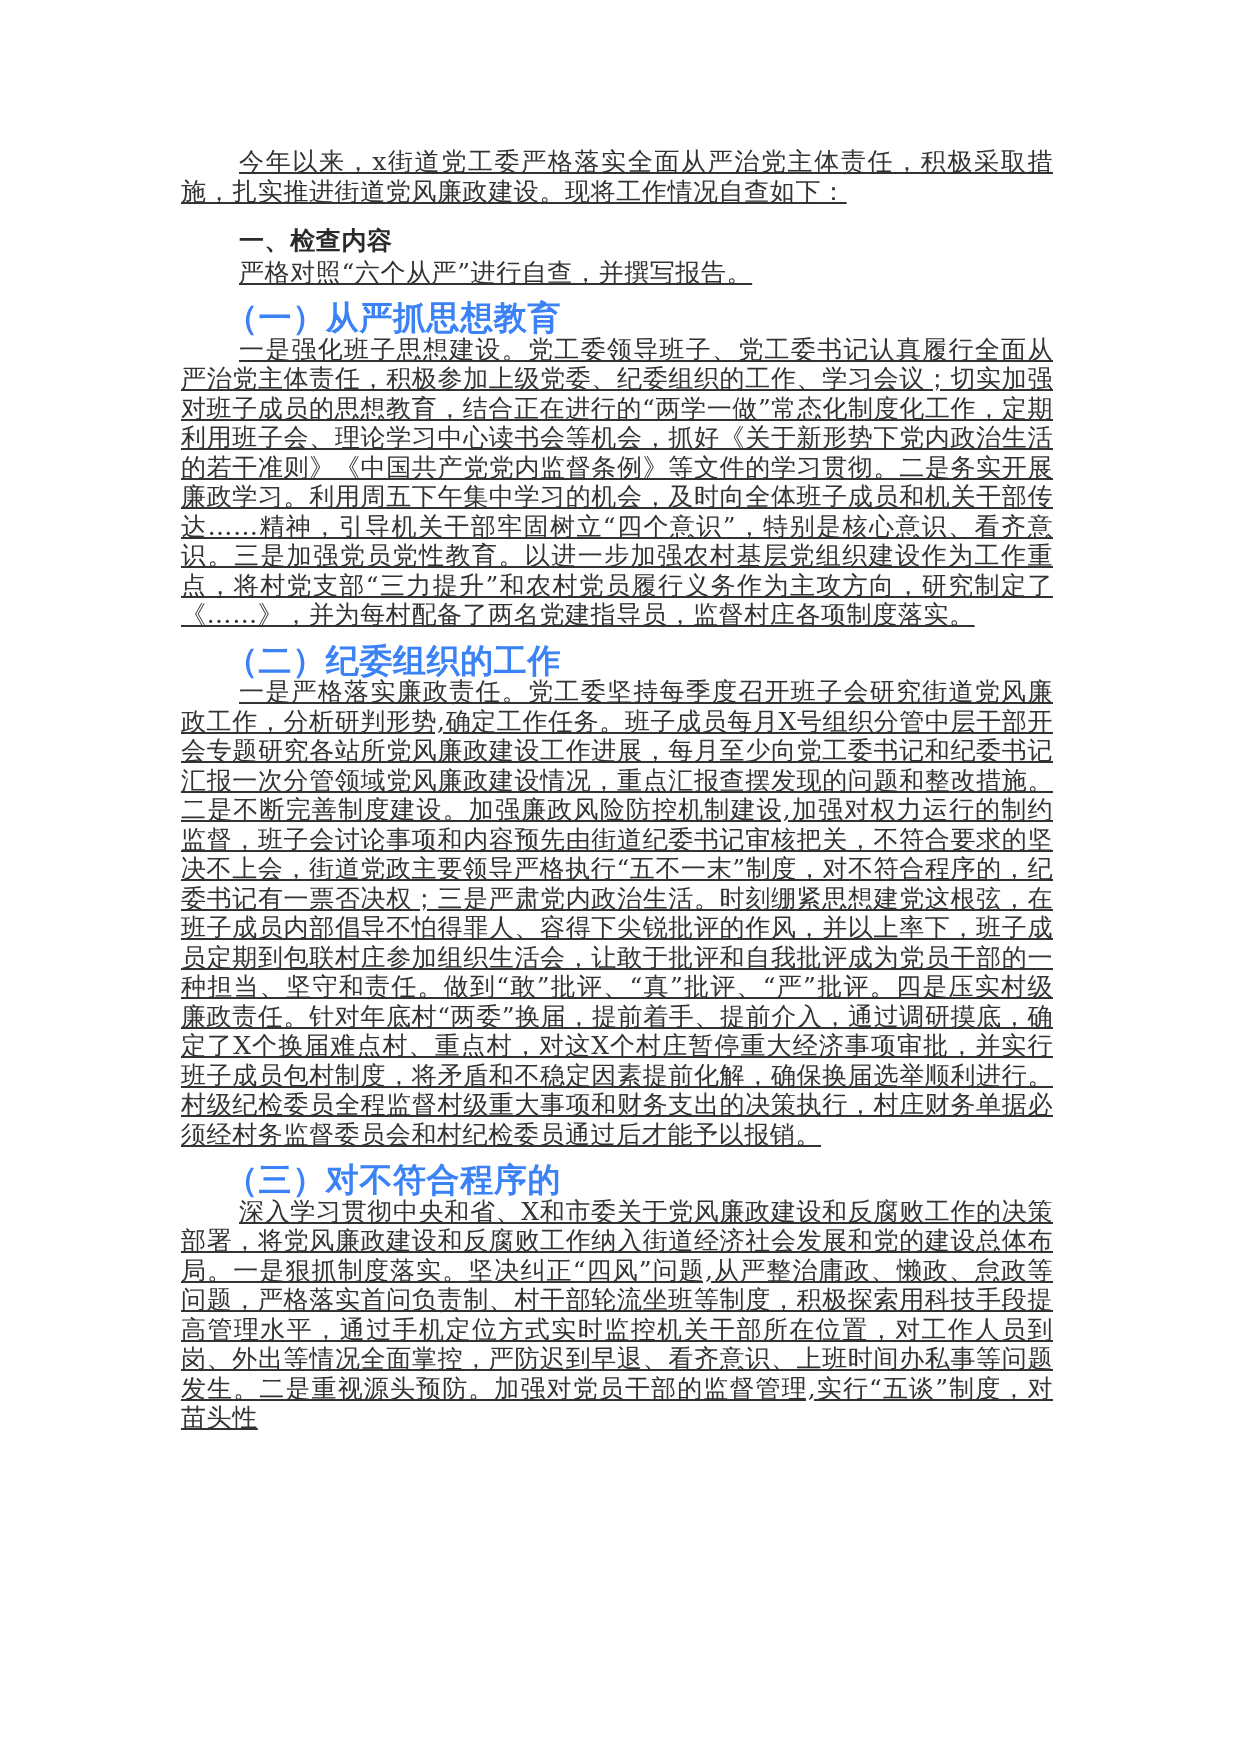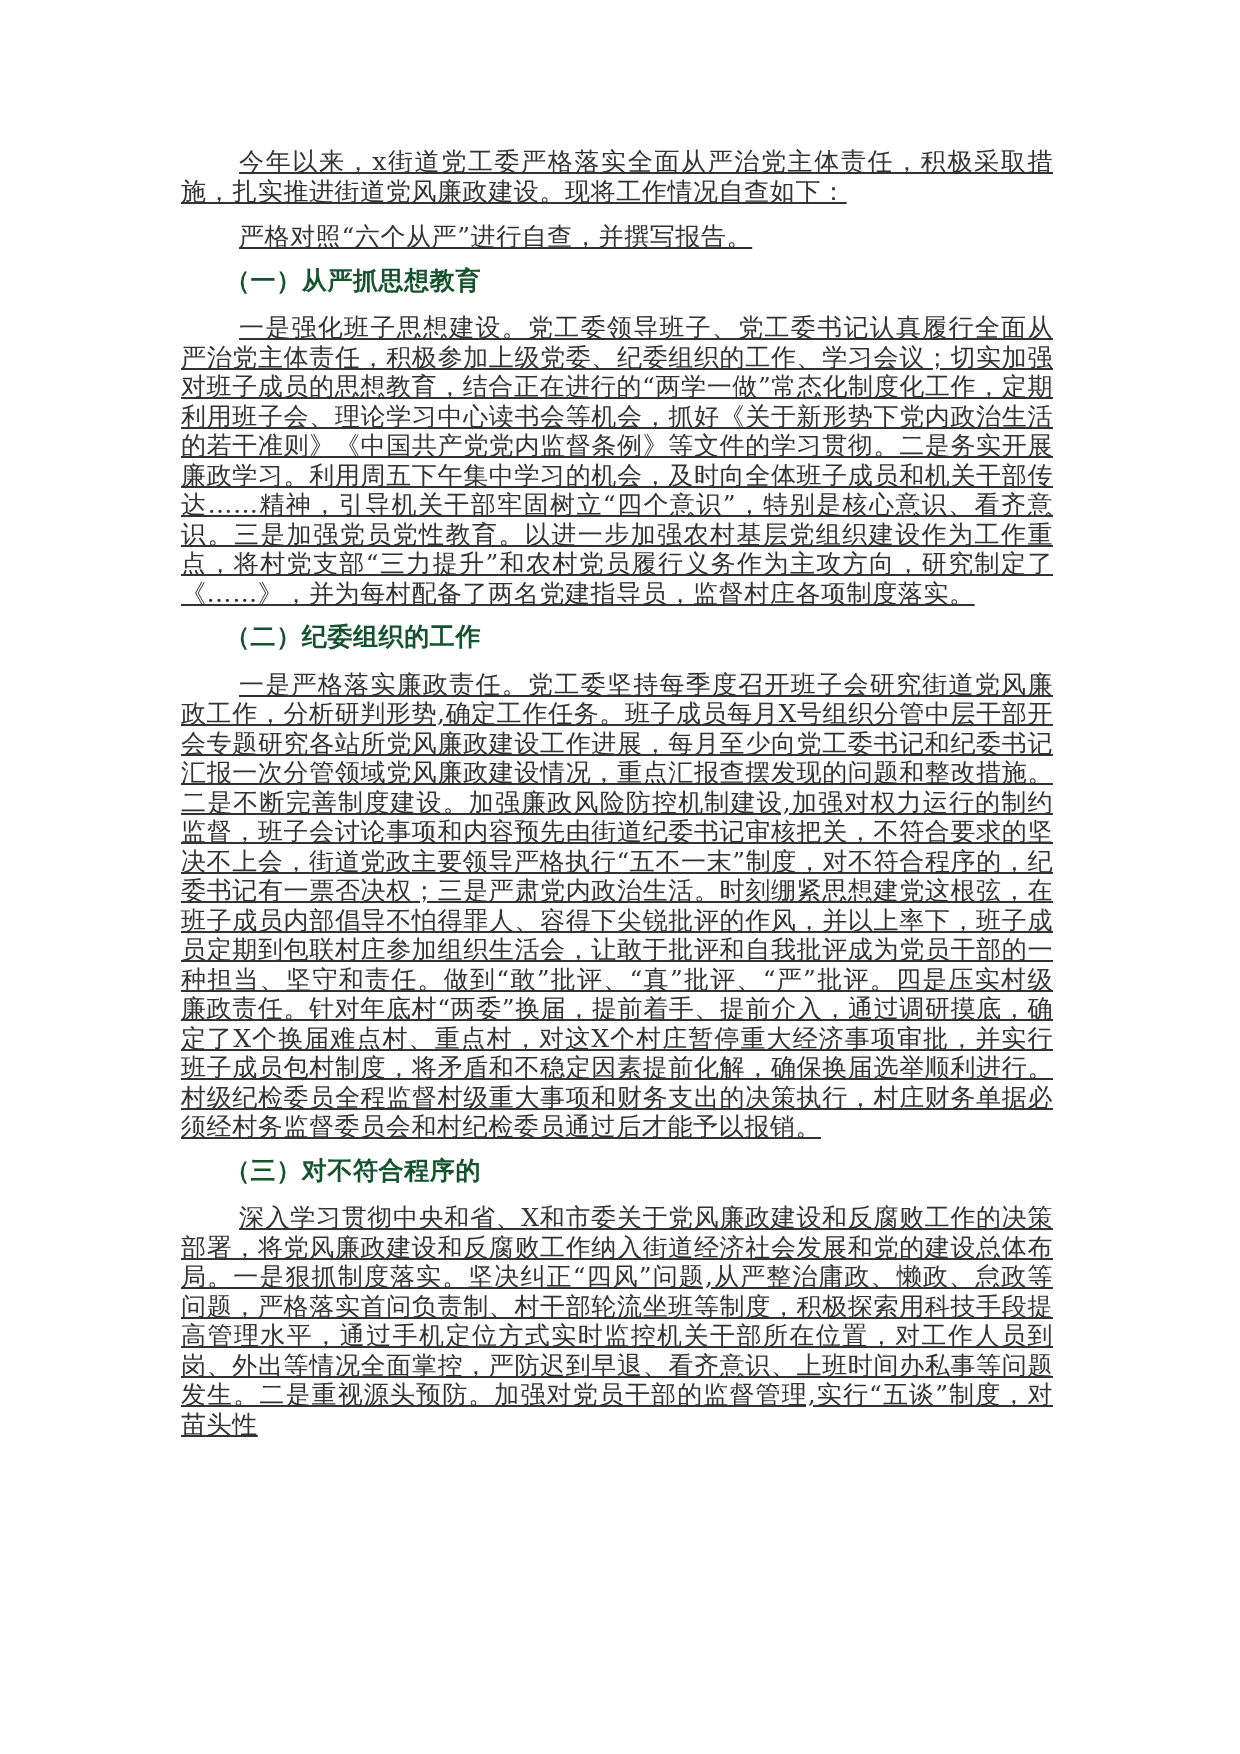--- a/index.html
+++ b/index.html
@@ -26,33 +26,34 @@
     margin: 20px 0 0 0;
     text-indent: 58px;
     font-family: "DejaVu Sans", "Liberation Sans", sans-serif;
     font-weight: bold;
     color: #2a2a2a;
     font-size: 25px;
   }
   .h2 {
     margin: 16px 0 0 0;
     text-indent: 44px;
-    font-family: Liberation Mono, monospace;
+    font-family: Liberation Sans, sans-serif;
     font-weight: bold;
-    color: #14532d;
-    font-size: 25px;
+    color: #3b82f6;
+    font-size: 33px;
   }
-  .after-h { margin-top: 16px; }
+  .after-h { margin-top: 2px; }
 </style>
 </head>
 <body>
 
 <div class="page">
   <p class="p">今年以来，x街道党工委严格落实全面从严治党主体责任，积极采取措施，扎实推进街道党风廉政建设。现将工作情况自查如下：</p>
 
+  <p class="h1">一、检查内容</p>
   <p class="p after-h">严格对照“六个从严”进行自查，并撰写报告。</p>
 
   <p class="h2">（一）从严抓思想教育</p>
   <p class="p after-h">一是强化班子思想建设。党工委领导班子、党工委书记认真履行全面从严治党主体责任，积极参加上级党委、纪委组织的工作、学习会议；切实加强对班子成员的思想教育，结合正在进行的“两学一做”常态化制度化工作，定期利用班子会、理论学习中心读书会等机会，抓好《关于新形势下党内政治生活的若干准则》《中国共产党党内监督条例》等文件的学习贯彻。二是务实开展廉政学习。利用周五下午集中学习的机会，及时向全体班子成员和机关干部传达……精神，引导机关干部牢固树立“四个意识”，特别是核心意识、看齐意识。三是加强党员党性教育。以进一步加强农村基层党组织建设作为工作重点，将村党支部“三力提升”和农村党员履行义务作为主攻方向，研究制定了《……》，并为每村配备了两名党建指导员，监督村庄各项制度落实。</p>
 
   <p class="h2">（二）纪委组织的工作</p>
   <p class="p after-h">一是严格落实廉政责任。党工委坚持每季度召开班子会研究街道党风廉政工作，分析研判形势,确定工作任务。班子成员每月X号组织分管中层干部开会专题研究各站所党风廉政建设工作进展，每月至少向党工委书记和纪委书记汇报一次分管领域党风廉政建设情况，重点汇报查摆发现的问题和整改措施。二是不断完善制度建设。加强廉政风险防控机制建设,加强对权力运行的制约监督，班子会讨论事项和内容预先由街道纪委书记审核把关，不符合要求的坚决不上会，街道党政主要领导严格执行“五不一末”制度，对不符合程序的，纪委书记有一票否决权；三是严肃党内政治生活。时刻绷紧思想建党这根弦，在班子成员内部倡导不怕得罪人、容得下尖锐批评的作风，并以上率下，班子成员定期到包联村庄参加组织生活会，让敢于批评和自我批评成为党员干部的一种担当、坚守和责任。做到“敢”批评、“真”批评、“严”批评。四是压实村级廉政责任。针对年底村“两委”换届，提前着手、提前介入，通过调研摸底，确定了X个换届难点村、重点村，对这X个村庄暂停重大经济事项审批，并实行班子成员包村制度，将矛盾和不稳定因素提前化解，确保换届选举顺利进行。村级纪检委员全程监督村级重大事项和财务支出的决策执行，村庄财务单据必须经村务监督委员会和村纪检委员通过后才能予以报销。</p>
 
   <p class="h2">（三）对不符合程序的</p>
   <p class="p after-h">深入学习贯彻中央和省、X和市委关于党风廉政建设和反腐败工作的决策部署，将党风廉政建设和反腐败工作纳入街道经济社会发展和党的建设总体布局。一是狠抓制度落实。坚决纠正“四风”问题,从严整治庸政、懒政、怠政等问题，严格落实首问负责制、村干部轮流坐班等制度，积极探索用科技手段提高管理水平，通过手机定位方式实时监控机关干部所在位置，对工作人员到岗、外出等情况全面掌控，严防迟到早退、看齐意识、上班时间办私事等问题发生。二是重视源头预防。加强对党员干部的监督管理,实行“五谈”制度，对苗头性</p>

